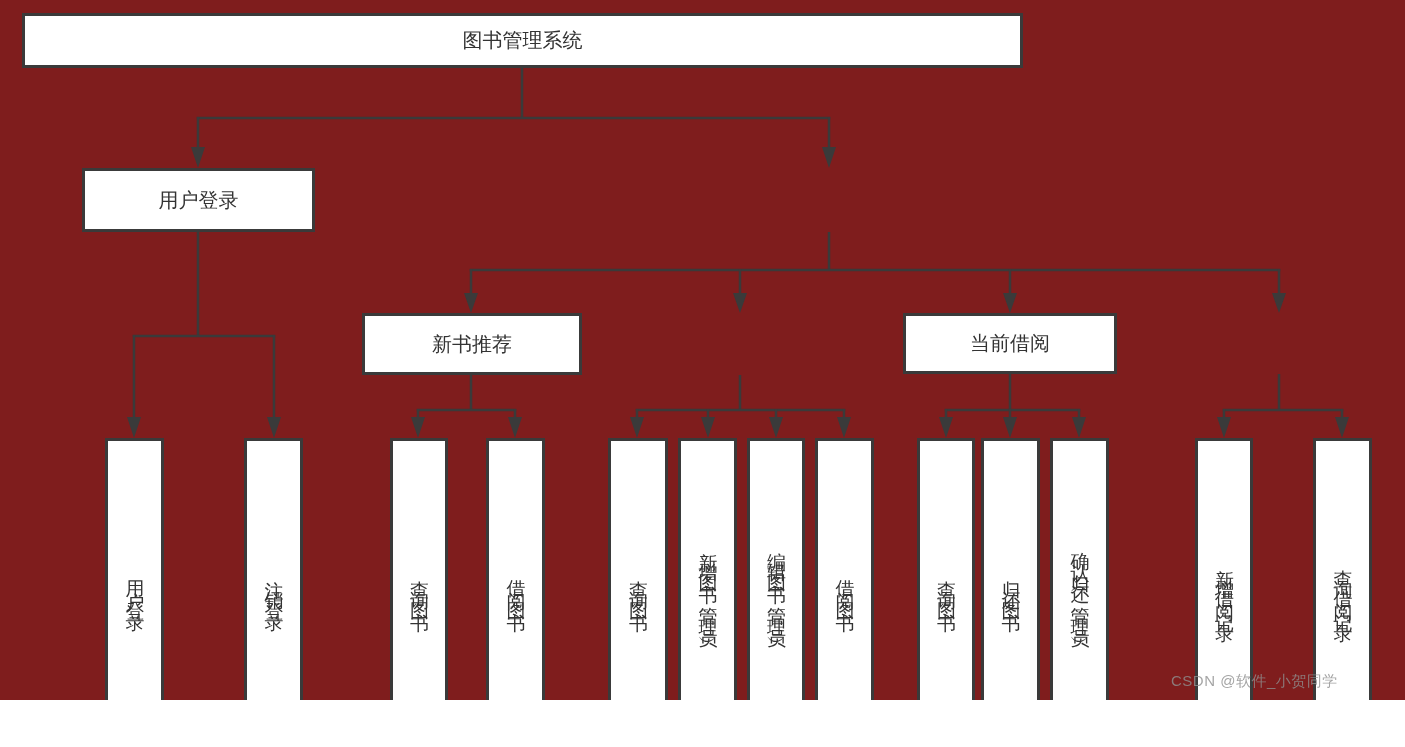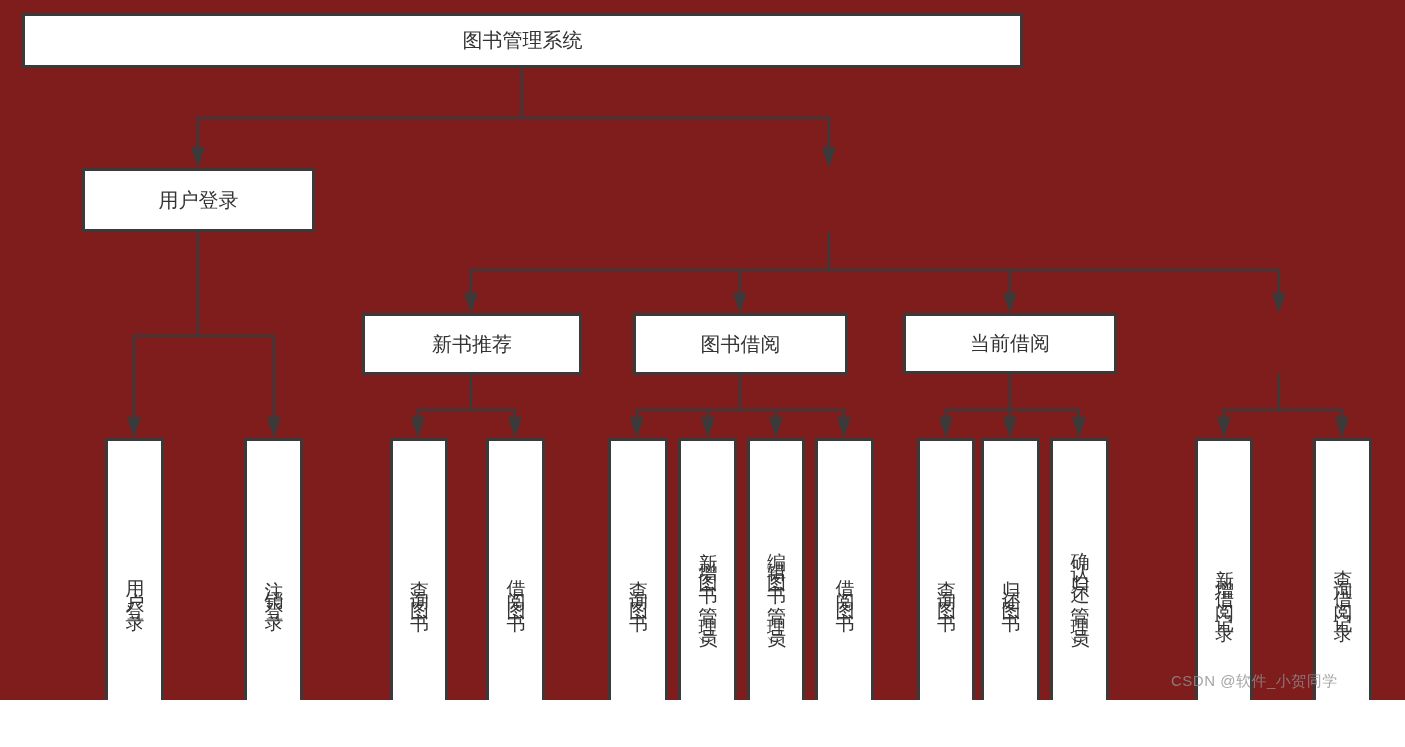--- a/index.html
+++ b/index.html
@@ -125,23 +125,20 @@
     <span>图书管理系统</span>
   </div>
 
   <div class="node" style="left:82px; top:168px; width:233px; height:64px;">
     <span>用户登录</span>
   </div>
 
   <div class="node" style="left:362px; top:313px; width:220px; height:62px;">
     <span>新书推荐</span>
   </div>
-  <div class="node" style="left:633px; top:313px; width:215px; height:62px;">
-    <span>图书借阅</span>
-  </div>
   <div class="node" style="left:903px; top:313px; width:214px; height:61px;text-align:center;">
     <span>当前借阅</span>
   </div>
 
   <div class="node leaf" style="left:105px; width:59px;">
     <span class="vlabel">用户登录</span>
   </div>
   <div class="node leaf" style="left:244px; width:59px;">
     <span class="vlabel">注销登录</span>
   </div>

